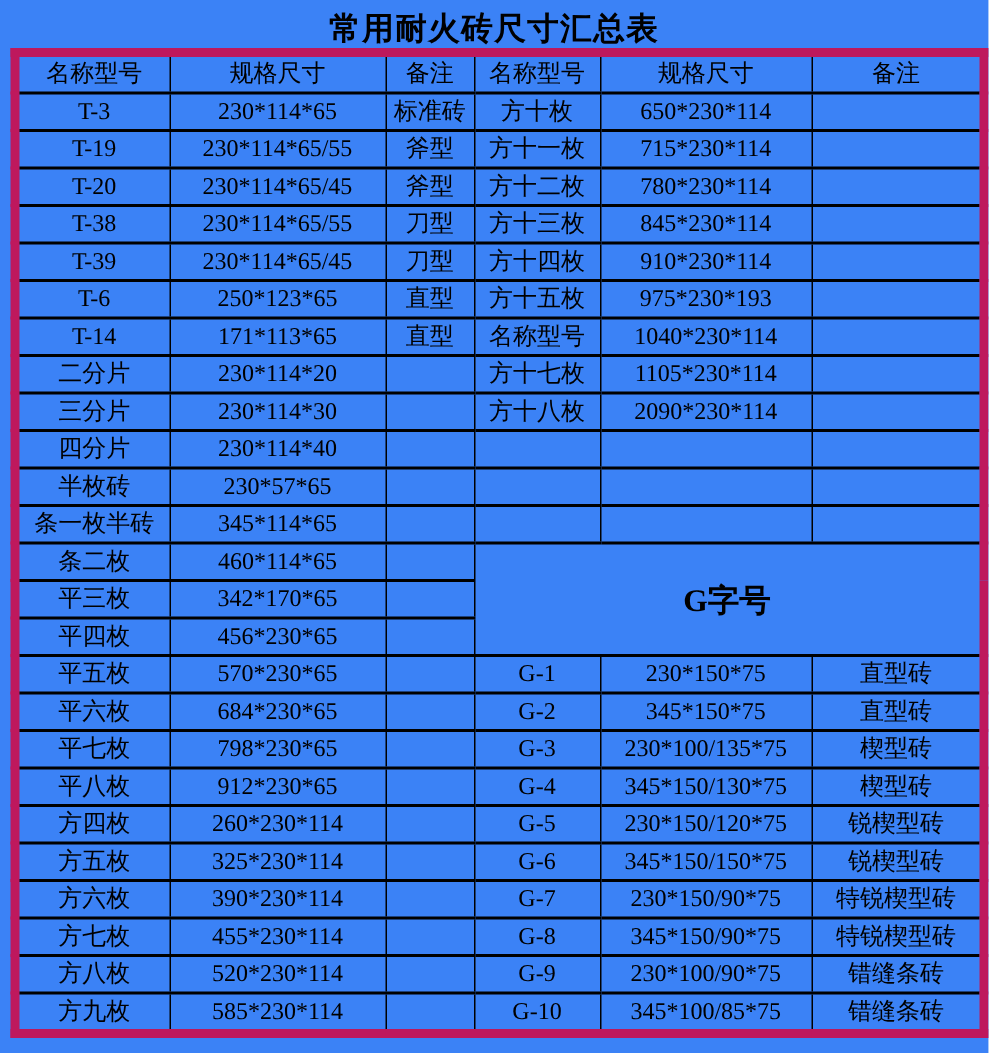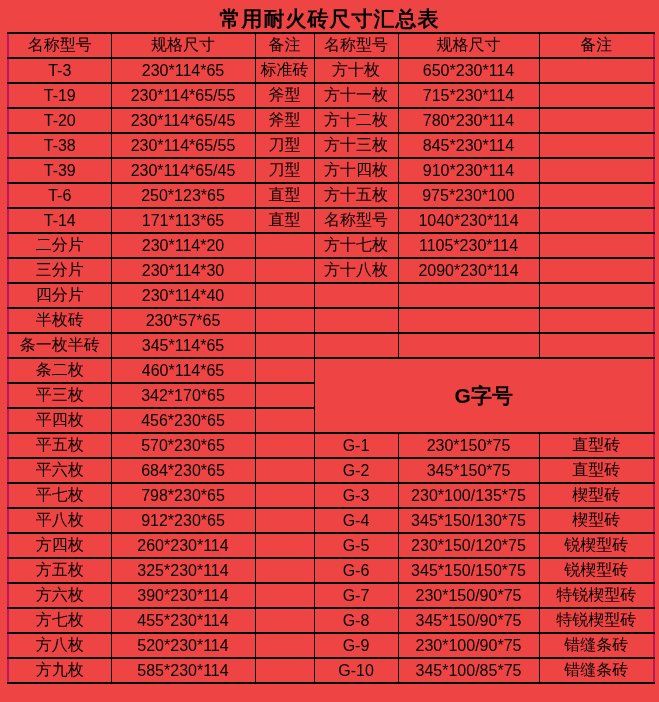--- a/index.html
+++ b/index.html
@@ -4,43 +4,43 @@
 <style>
   html, body {
     margin: 0;
     padding: 0;
     background: #ffffff;
   }
   .page {
     position: relative;
     width: 659px;
     height: 702px;
-    background: #ef4444;
-    font-family: Liberation Sans, sans-serif;
+    background: #3b82f6;
+    font-family: Liberation Serif, serif;
     color: #000000;
   }
   .title {
     position: absolute;
     top: 5px;
     left: 0;
     width: 100%;
     text-align: center;
     font-size: 21px;
     font-weight: bold;
     letter-spacing: 1px;
     color: #000000;
   }
   table.brick-table {
     position: absolute;
     left: 7px;
     top: 32px;
     width: 646px;
     border-collapse: collapse;
     table-layout: fixed;
-    border: 2px solid #be185d;
+    border: 6px solid #be185d;
   }
   col.c1 { width: 103px; }
   col.c2 { width: 144px; }
   col.c3 { width: 59px; }
   col.c4 { width: 84px; }
   col.c5 { width: 141px; }
   col.c6 { width: 115px; }
   .brick-table th,
   .brick-table td {
     border-style: solid;
@@ -123,21 +123,21 @@
           <td>刀型</td>
           <td>方十四枚</td>
           <td>910*230*114</td>
           <td></td>
         </tr>
         <tr>
           <td>T-6</td>
           <td>250*123*65</td>
           <td>直型</td>
           <td>方十五枚</td>
-          <td>975*230*100</td>
+          <td>975*230*193</td>
           <td></td>
         </tr>
         <tr>
           <td>T-14</td>
           <td>171*113*65</td>
           <td>直型</td>
           <td>名称型号</td>
           <td>1040*230*114</td>
           <td></td>
         </tr>

